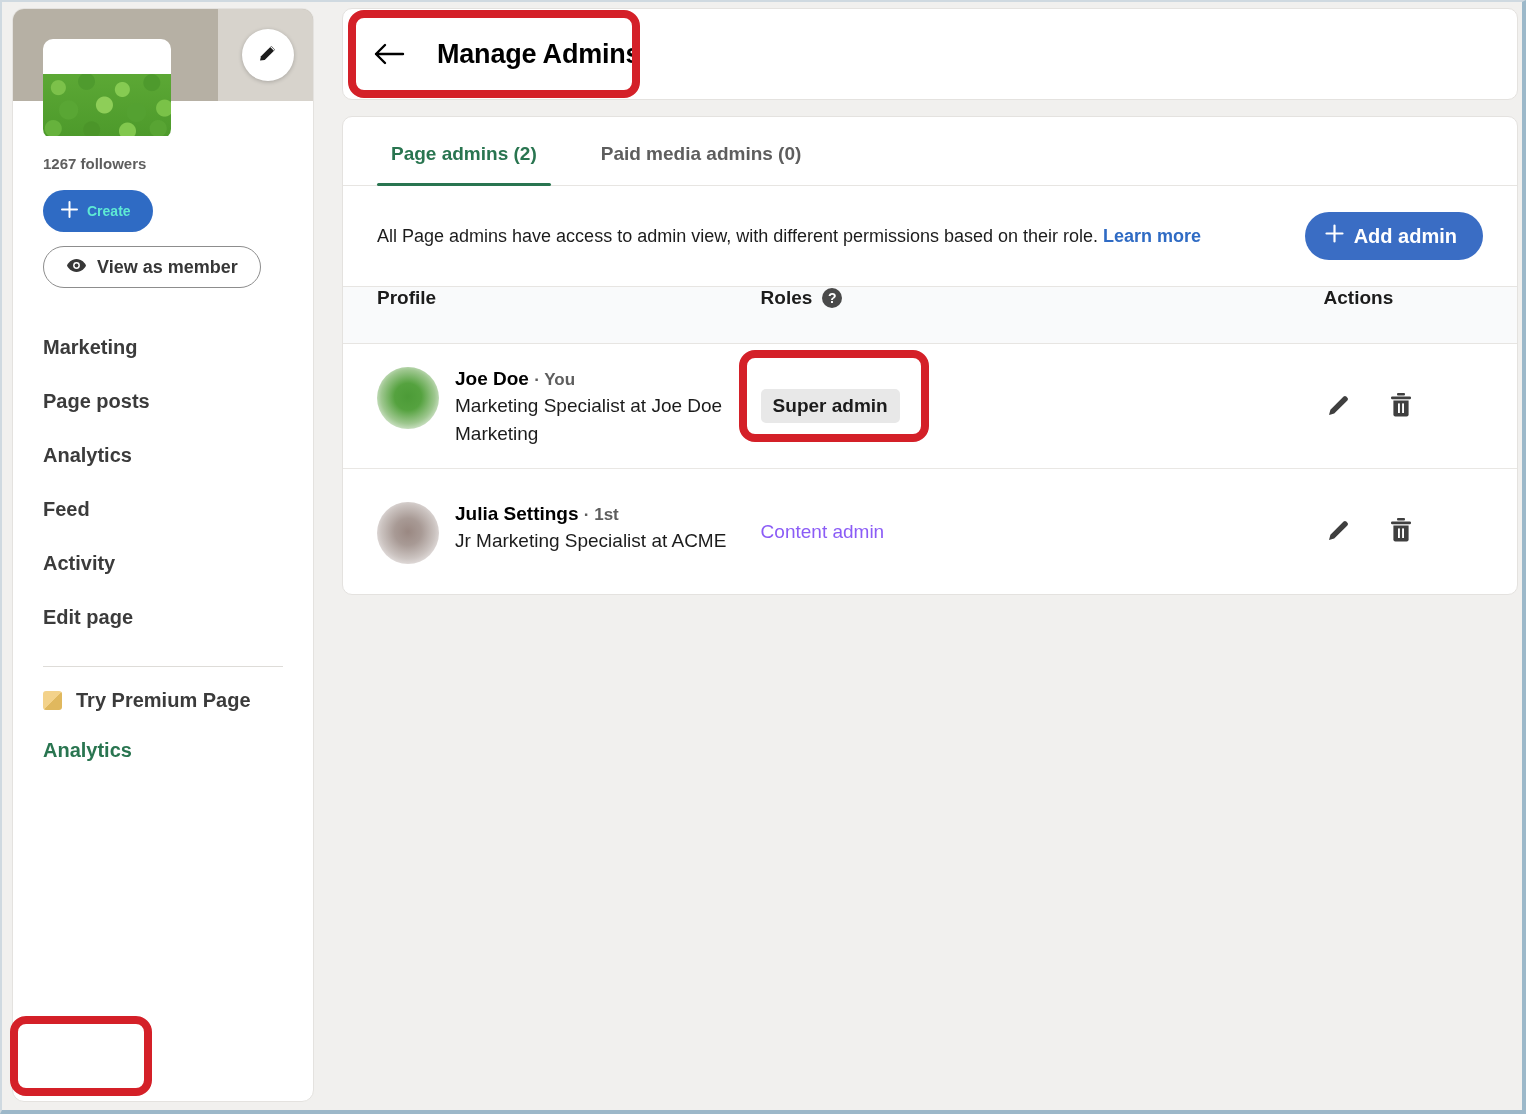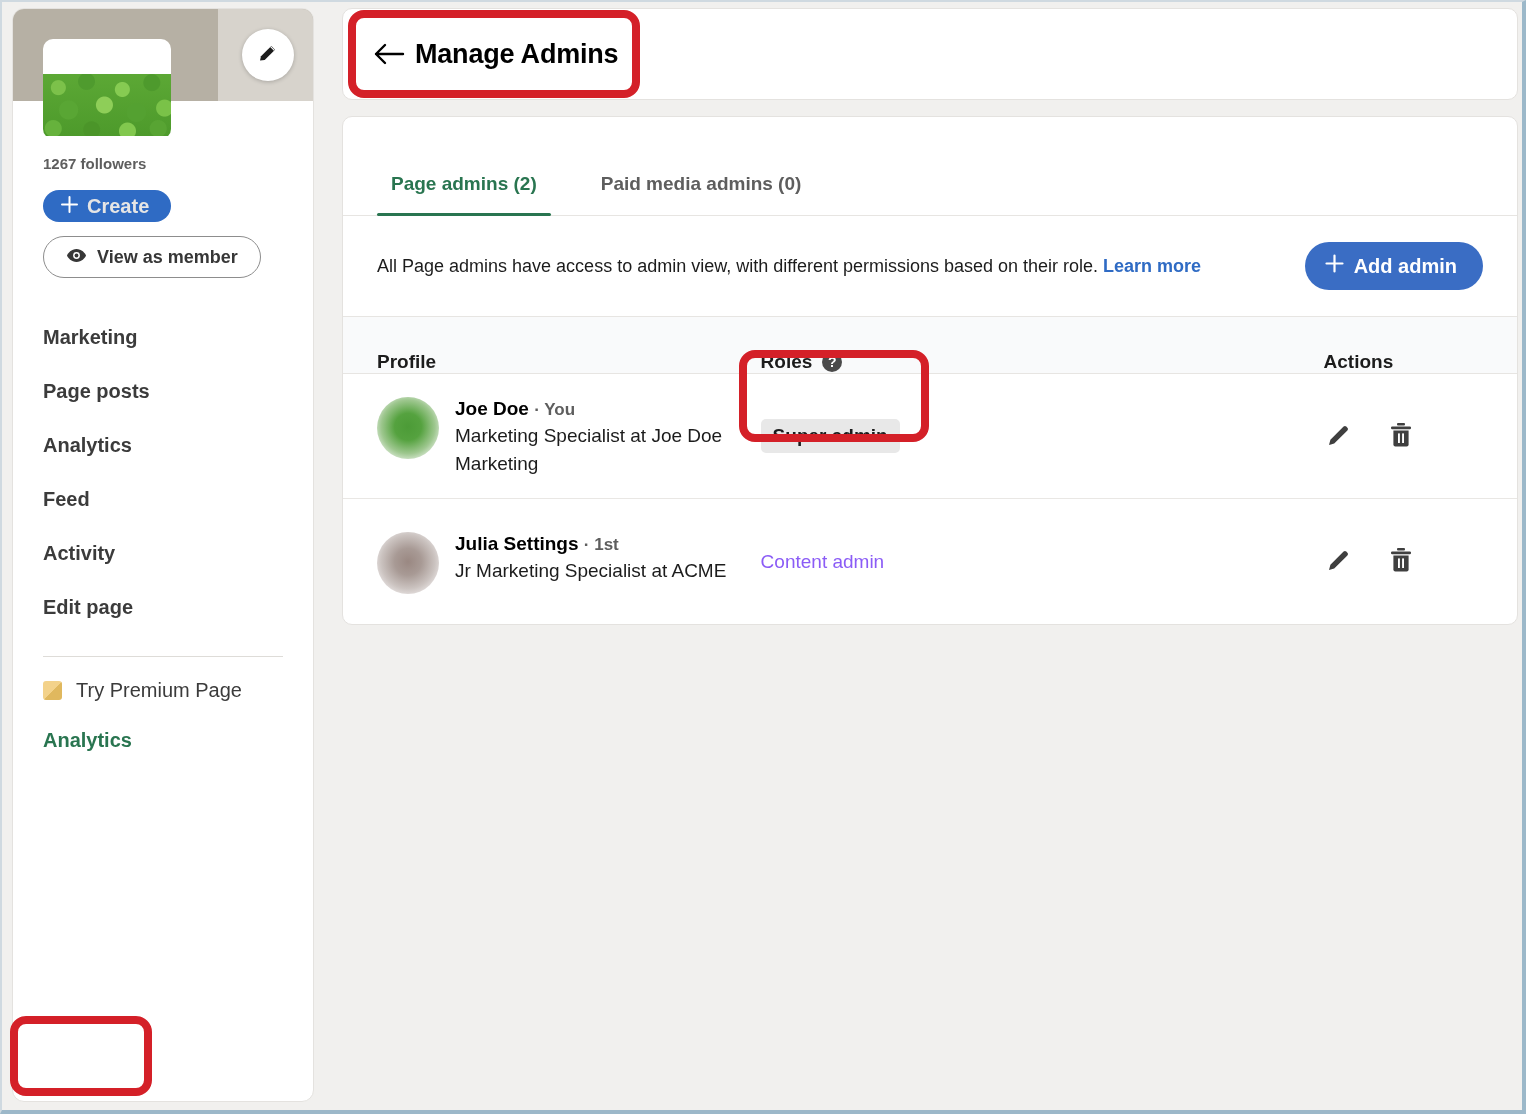--- a/index.html
+++ b/index.html
@@ -101,26 +101,26 @@
     font-size: 15px;
     font-weight: bold;
     color: #5e5e5e;
   }
 
   .btn-row { padding: 18px 30px 0 30px; }
   .btn-create {
     display: inline-flex;
     align-items: center;
     gap: 9px;
-    height: 32px;
+    height: 42px;
     padding: 0 22px 0 18px;
     border-radius: 21px;
     background: #2f6bc4;
-    color: #e5e5e5;
-    font-size: 20px;
+    color: #5eead4;
+    font-size: 14px;
     font-weight: bold;
     border: none;
     cursor: pointer;
   }
   .btn-view {
     display: inline-flex;
     align-items: center;
     gap: 10px;
     margin-top: 14px;
     height: 42px;
@@ -148,21 +148,21 @@
     margin: 22px 30px 0 30px;
     border-top: 1px solid #dedcd8;
   }
 
   .nav-premium {
     display: flex;
     align-items: center;
     gap: 14px;
     padding: 22px 30px 11px 30px;
     font-size: 20px;
-    font-weight: normal;
+    font-weight: bold;
     color: #3b3b3b;
     cursor: pointer;
   }
   .premium-square {
     width: 19px; height: 19px;
     border-radius: 3px;
     background: linear-gradient(135deg, #f3d28a 50%, #e0b85e 50%);
     flex: none;
   }
 
@@ -184,21 +184,21 @@
   }
 
   .header-card {
     height: 92px;
     background: #ffffff;
     border: 1px solid #e4e2df;
     border-radius: 10px;
     display: flex;
     align-items: center;
     padding: 0 30px;
-    gap: 10px;
+    gap: 32px;
   }
   .back-arrow {
     font-size: 32px;
     color: #000000;
     line-height: 1;
     cursor: pointer;
     display: flex;
     align-items: center;
   }
   .header-title {
@@ -213,21 +213,20 @@
     background: #ffffff;
     border: 1px solid #e4e2df;
     border-radius: 10px;
     overflow: hidden;
   }
 
   .tabs {
     display: flex;
     padding: 0 34px;
     border-bottom: 1px solid #e7e5e2;
-    margin-top: 30px;
   }
   .tab {
     padding: 26px 14px 20px 14px;
     font-size: 19px;
     font-weight: bold;
     color: #5e5e5e;
     cursor: pointer;
     position: relative;
   }
   .tab + .tab { margin-left: 36px; }
@@ -270,21 +269,21 @@
     background: #3a6dc4;
     color: #ffffff;
     font-size: 20px;
     font-weight: bold;
     border: none;
     cursor: pointer;
   }
 
   .table-head {
     display: flex;
-    align-items: flex-end;
+    align-items: flex-start;
     background: #f9fafb;
     border-top: 1px solid #e7e5e2;
     border-bottom: 1px solid #e7e5e2;
     height: 58px;
     padding: 0 34px;
     font-size: 19px;
     font-weight: bold;
     color: #1c1c1c;
   }
   .col-profile { width: 385px; }

